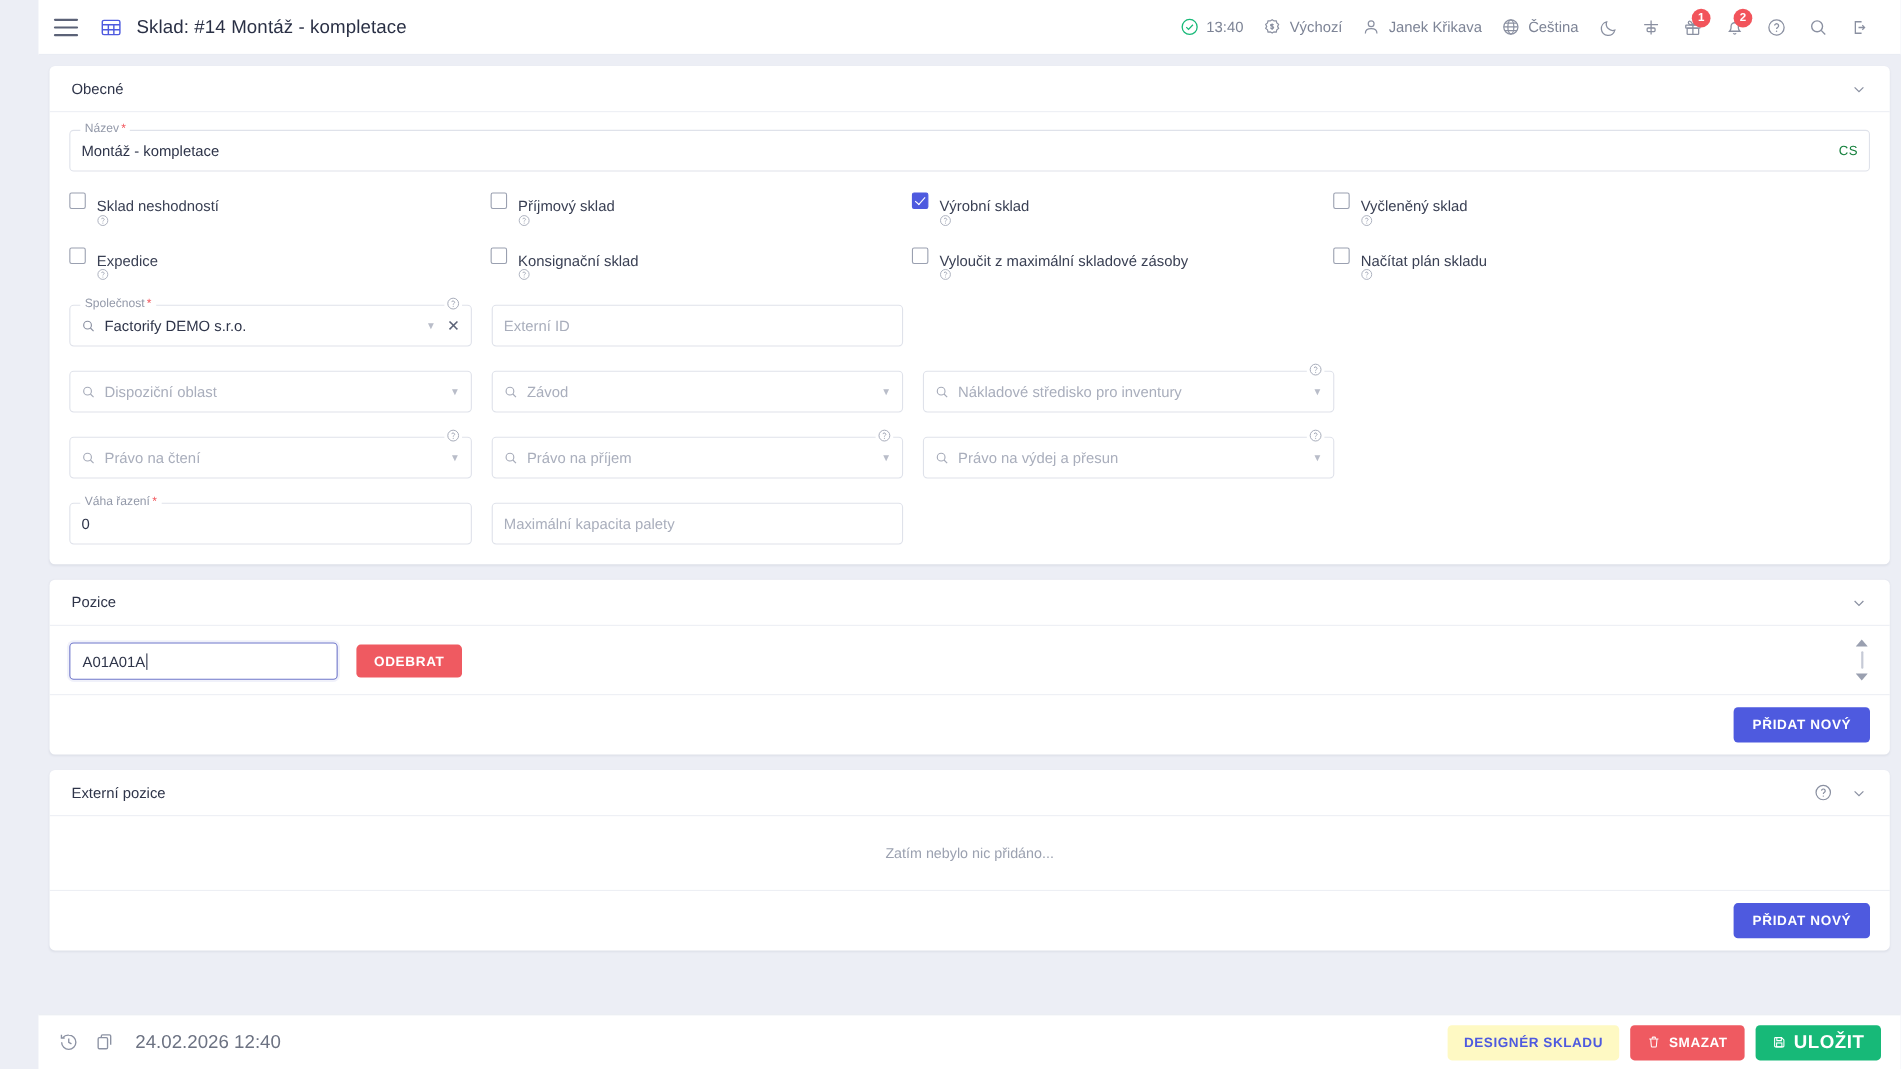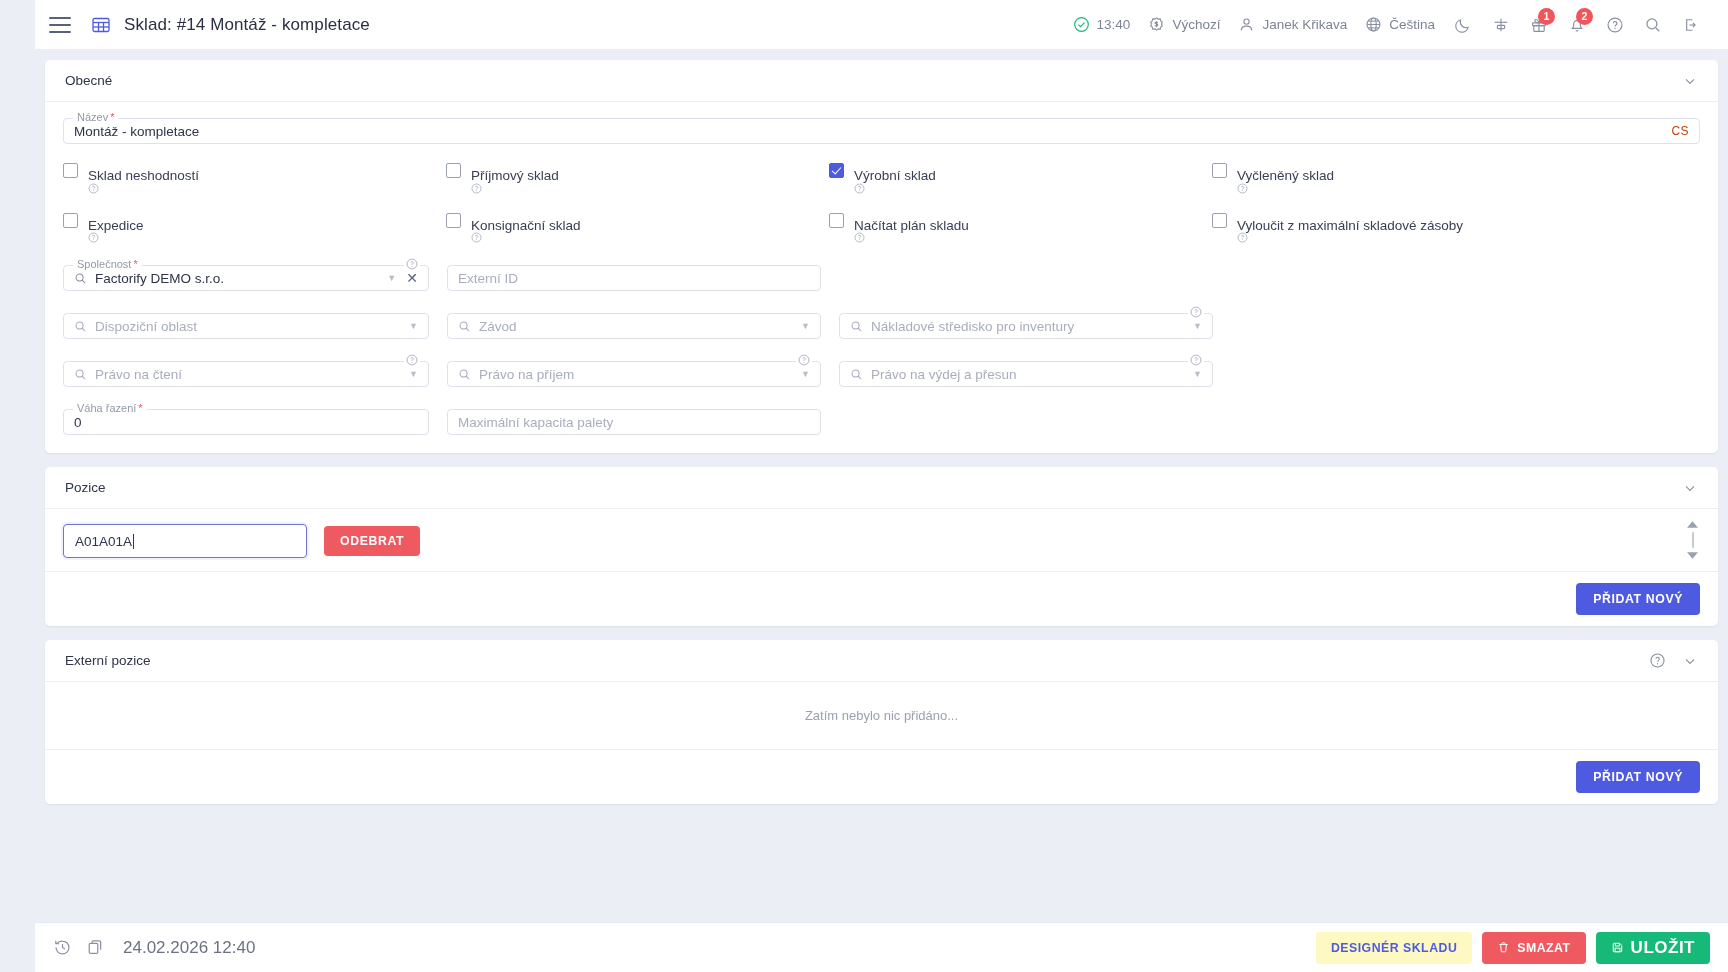--- a/index.html
+++ b/index.html
@@ -42,36 +42,36 @@
     border-bottom: 1px solid #edeff4; justify-content: space-between;
   }
   .card-head-title { font-size: 13.5px; color: #2e3449; }
   .card-head-right { display: flex; align-items: center; gap: 16px; }
   .chev { cursor: pointer; }
 
   .card-body { padding: 16px 18px 18px 18px; }
 
   
   .fld {
-    position: relative; height: 26px; border: 1px solid #dfe2ea; border-radius: 4px;
+    position: relative; height: 38px; border: 1px solid #dfe2ea; border-radius: 4px;
     display: flex; align-items: center; padding: 0 10px; background: #fff;
   }
   .fld.full { width: 100%; }
   .fld-legend {
     position: absolute; top: -7px; left: 9px; background: #fff; padding: 0 4px;
     font-size: 11px; color: #9399a9; line-height: 1;
   }
   .req { color: #f2545b; margin-left: 2px; }
   .fld-value { font-size: 13.5px; color: #2e3449; }
   .fld-ph { font-size: 13.5px; color: #a9aebc; }
   .fld .mag { margin-right: 8px; flex: 0 0 auto; }
   .fld .caret { margin-left: auto; color: #b9bdc9; font-size: 9px; }
   .fld .clear { margin-left: 10px; color: #5d6478; font-size: 14px; cursor: pointer; line-height: 1; }
   .fld-help { position: absolute; right: 8px; top: -8px; background: #fff; padding: 0 2px; }
-  .cs-badge { margin-left: auto; font-size: 12px; color: #c2410c; letter-spacing: .4px; }
+  .cs-badge { margin-left: auto; font-size: 12px; color: #15803d; letter-spacing: .4px; }
 
   .row-fields { display: flex; gap: 18px; margin-top: 22px; }
   .col-1 { width: 366px; flex: 0 0 366px; }
   .col-2 { width: 374px; flex: 0 0 374px; }
   .col-3 { width: 374px; flex: 0 0 374px; }
 
   
   .cb-row { display: flex; margin-top: 18px; }
   .cb-cell { flex: 0 0 383px; display: flex; align-items: flex-start; gap: 10px; }
   .cb-box {
@@ -333,29 +333,29 @@
           <div class="cb-cell">
             <span class="cb-box"></span>
             <span class="cb-label"><span>Konsignační sklad</span><span class="help-ico"><svg width="11" height="11" viewBox="0 0 20 20" fill="none" stroke="#a6abb9" stroke-width="1.5">
                     <circle cx="10" cy="10" r="8.2"></circle>
                     <path d="M7.9 7.7a2.1 2.1 0 113.4 2c-.8.5-1.3 1-1.3 1.9"></path>
                     <circle cx="10.05" cy="14.2" r=".9" fill="#a6abb9" stroke="none"></circle>
                   </svg></span></span>
           </div>
           <div class="cb-cell">
             <span class="cb-box"></span>
+            <span class="cb-label"><span>Vyloučit z maximální skladové zásoby</span><span class="help-ico"><svg width="11" height="11" viewBox="0 0 20 20" fill="none" stroke="#a6abb9" stroke-width="1.5">
+                    <circle cx="10" cy="10" r="8.2"></circle>
+                    <path d="M7.9 7.7a2.1 2.1 0 113.4 2c-.8.5-1.3 1-1.3 1.9"></path>
+                    <circle cx="10.05" cy="14.2" r=".9" fill="#a6abb9" stroke="none"></circle>
+                  </svg></span></span>
+          </div>
+          <div class="cb-cell">
+            <span class="cb-box"></span>
             <span class="cb-label"><span>Načítat plán skladu</span><span class="help-ico"><svg width="11" height="11" viewBox="0 0 20 20" fill="none" stroke="#a6abb9" stroke-width="1.5">
-                    <circle cx="10" cy="10" r="8.2"></circle>
-                    <path d="M7.9 7.7a2.1 2.1 0 113.4 2c-.8.5-1.3 1-1.3 1.9"></path>
-                    <circle cx="10.05" cy="14.2" r=".9" fill="#a6abb9" stroke="none"></circle>
-                  </svg></span></span>
-          </div>
-          <div class="cb-cell">
-            <span class="cb-box"></span>
-            <span class="cb-label"><span>Vyloučit z maximální skladové zásoby</span><span class="help-ico"><svg width="11" height="11" viewBox="0 0 20 20" fill="none" stroke="#a6abb9" stroke-width="1.5">
                     <circle cx="10" cy="10" r="8.2"></circle>
                     <path d="M7.9 7.7a2.1 2.1 0 113.4 2c-.8.5-1.3 1-1.3 1.9"></path>
                     <circle cx="10.05" cy="14.2" r=".9" fill="#a6abb9" stroke="none"></circle>
                   </svg></span></span>
           </div>
         </div>
 
         <div class="row-fields">
           <div class="col-1">
             <div class="fld">

